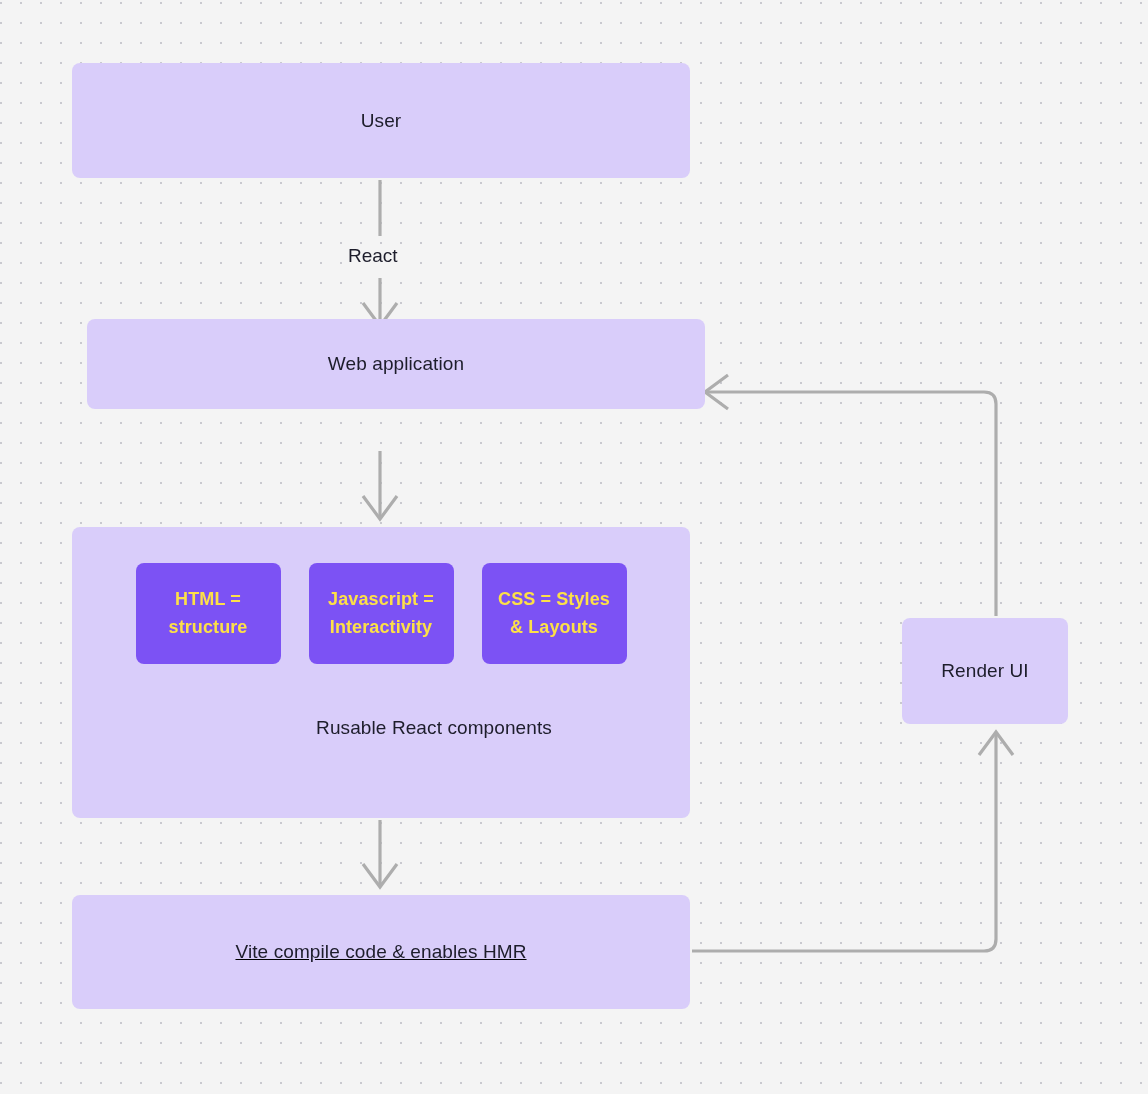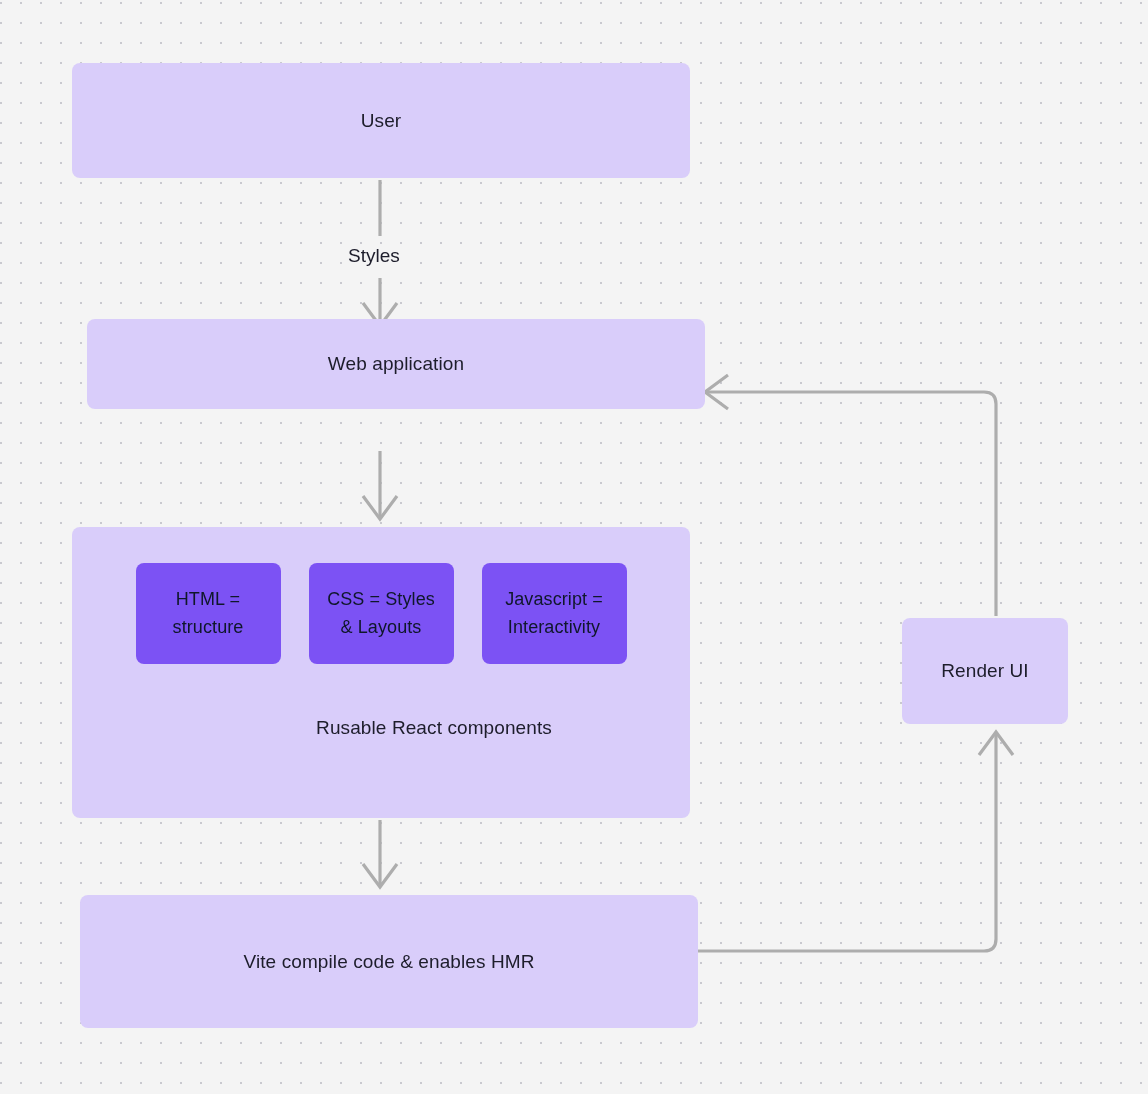--- a/index.html
+++ b/index.html
@@ -67,21 +67,21 @@
     text-align: center;
     letter-spacing: 0.1px;
     white-space: pre-line;
   }
 
   
   #node-user        { left: 72px;  top: 63px;  width: 618px; height: 115px; }
   #node-webapp      { left: 72px;  top: 319px; width: 618px; height: 90px; margin-left: 15px; }
   #node-components  { left: 72px;  top: 527px; width: 618px; height: 291px;
                       display: block; }
-  #node-vite        { left: 80px;  top: 895px; width: 618px; height: 133px; }
+  #node-vite        { left: 72px;  top: 895px; width: 618px; height: 114px; text-decoration: underline; }
   #node-render      { left: 902px; top: 618px; width: 166px; height: 106px; }
 
   
   .inner-row {
     position: absolute;
     left: 0;
     top: 36px;
     width: 618px;
     display: flex;
     justify-content: center;
@@ -91,23 +91,24 @@
     box-sizing: border-box;
     width: 145px;
     height: 101px;
     border-radius: 8px;
     background-color: #7c52f4;
     display: flex;
     align-items: center;
     justify-content: center;
   }
   .node-inner .node-label {
-    color: #0f172a;
+    color: #fde047;
     font-size: 18px;
     line-height: 1.55;
+    font-weight: bold;
   }
   #components-caption {
     position: absolute;
     left: 0;
     top: 188px;
     width: 724px;
     text-align: center;
   }
 
   
@@ -152,39 +153,39 @@
     <g>
       <path class="edge-path" d="M 996 616 L 996 404 Q 996 392 984 392 L 706 392"></path>
       <path class="edge-head" d="M 728 375 L 705 392 L 728 409"></path>
     </g>
   </svg>
 
   <div class="node node-outer" id="node-user">
     <span class="node-label">User</span>
   </div>
 
-  <div class="edge-label" id="label-prompt">Styles</div>
+  <div class="edge-label" id="label-prompt">React</div>
 
   <div class="node node-outer" id="node-webapp">
     <span class="node-label">Web application</span>
   </div>
 
   <div class="node node-outer" id="node-components">
     <div class="inner-row">
       <div class="node-inner">
         <span class="node-label">HTML =
 structure</span>
       </div>
       <div class="node-inner">
+        <span class="node-label">Javascript =
+Interactivity</span>
+      </div>
+      <div class="node-inner">
         <span class="node-label">CSS = Styles
 &amp; Layouts</span>
-      </div>
-      <div class="node-inner">
-        <span class="node-label">Javascript =
-Interactivity</span>
       </div>
     </div>
     <div id="components-caption">
       <span class="node-label">Rusable React components</span>
     </div>
   </div>
 
   <div class="node node-outer" id="node-vite">
     <span class="node-label">Vite compile code &amp; enables HMR</span>
   </div>

